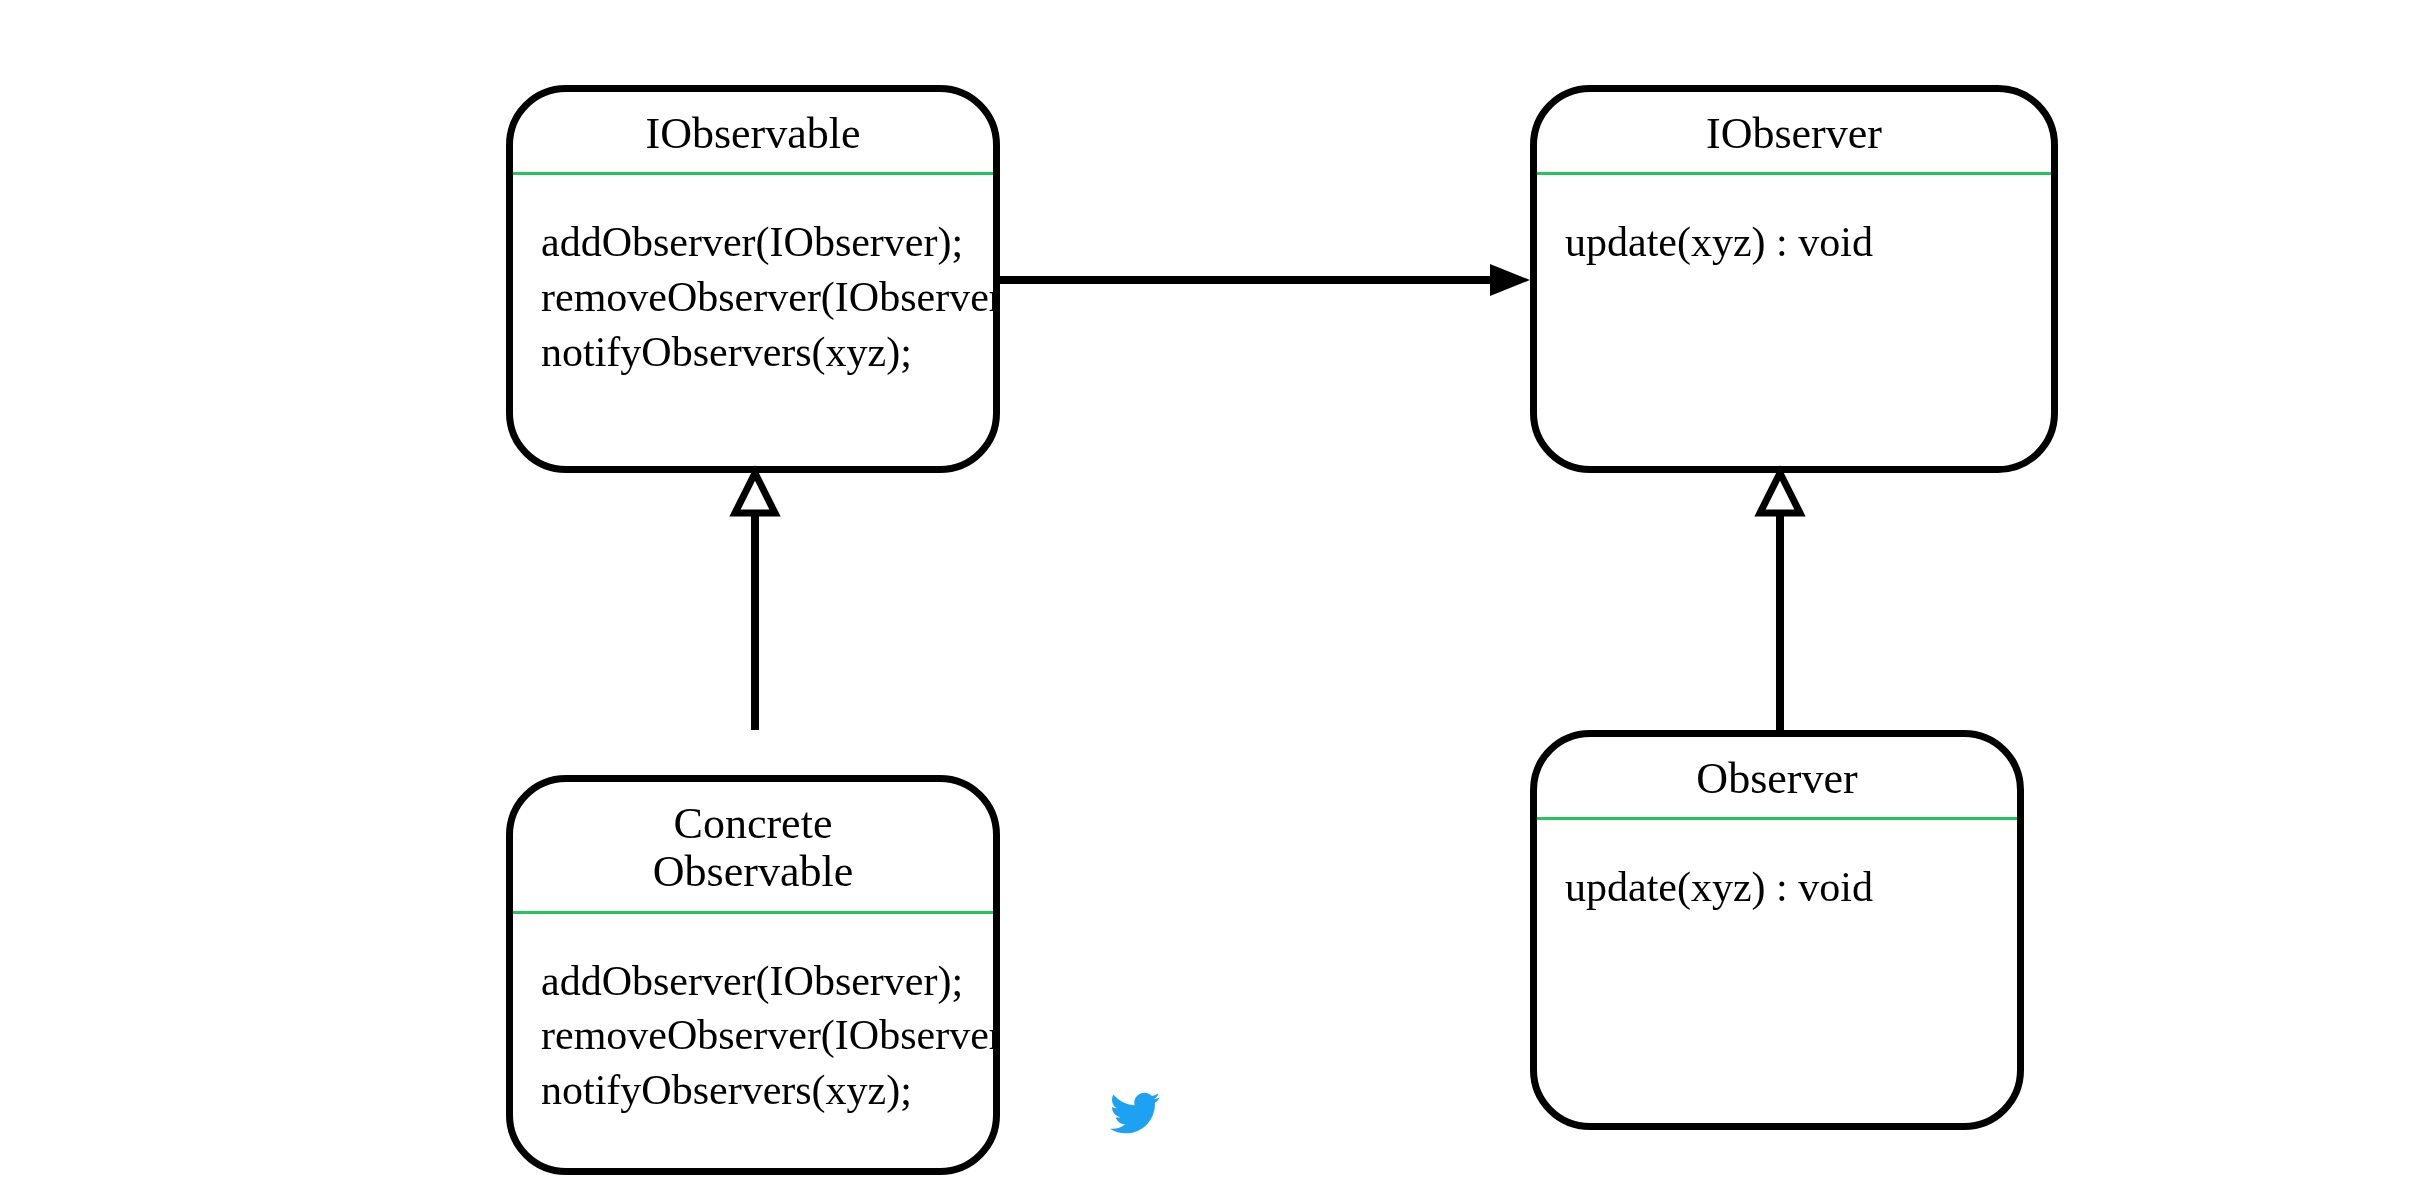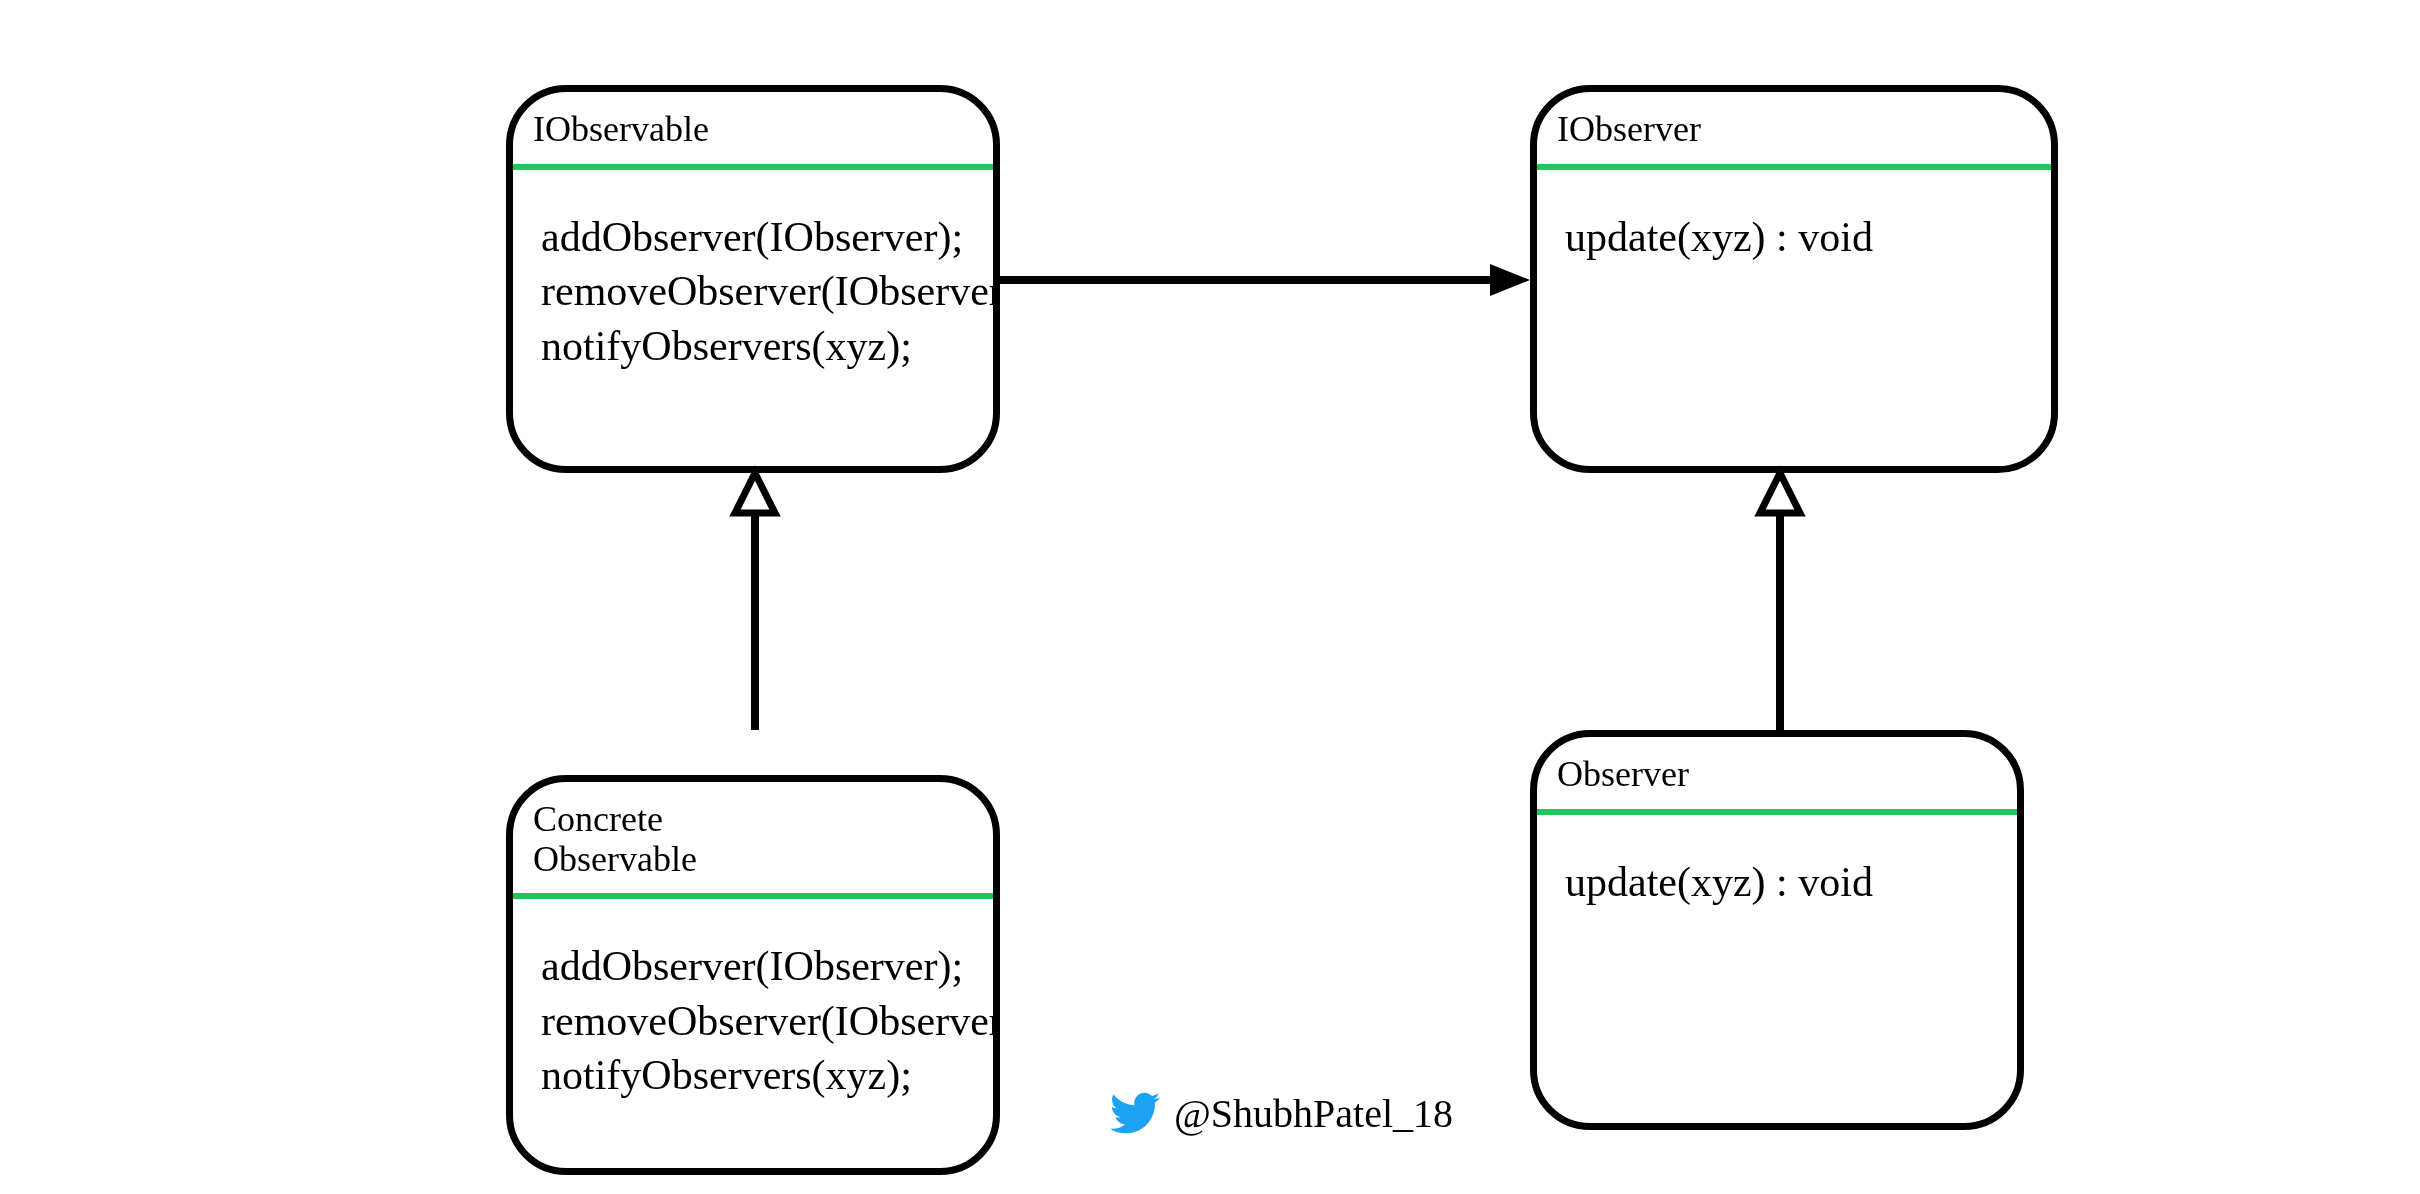--- a/index.html
+++ b/index.html
@@ -18,23 +18,24 @@
   }
   .class-box {
     position: absolute;
     border: 7px solid #000;
     border-radius: 60px;
     background: #fff;
     box-sizing: border-box;
     overflow: hidden;
   }
   .class-title {
-    font-size: 36px;
+    text-align: center;
+    font-size: 44px;
     padding: 18px 20px 14px 20px;
-    border-bottom: 6px solid #22c55e;
+    border-bottom: 3px solid #22c55e;
     line-height: 1.1;
     white-space: pre-line;
   }
   .class-body {
     padding: 40px 28px 20px 28px;
     font-size: 42px;
     line-height: 1.3;
     white-space: pre-line;
   }
   .attribution {
@@ -99,16 +100,15 @@
     <line x1="25" y1="257" x2="25" y2="40" stroke="#000" stroke-width="8"></line>
     <polygon points="25,0 45,40 5,40" fill="#fff" stroke="#000" stroke-width="7"></polygon>
   </svg>
 
   <div class="attribution" style="left:1110px; top:1088px;">
     <span class="twitter-icon">
       <svg viewBox="0 0 24 24" fill="currentColor" width="50" height="50">
         <path d="M23.954 4.569c-.885.392-1.83.656-2.825.775 1.014-.611 1.794-1.574 2.163-2.723-.951.555-2.005.959-3.127 1.184-.896-.959-2.173-1.559-3.591-1.559-2.717 0-4.92 2.203-4.92 4.917 0 .39.045.765.126 1.124-4.087-.205-7.713-2.164-10.141-5.144-.424.722-.666 1.561-.666 2.475 0 1.71.87 3.213 2.188 4.096-.807-.026-1.566-.248-2.228-.616v.061c0 2.385 1.693 4.374 3.946 4.827-.413.111-.849.171-1.296.171-.314 0-.615-.03-.916-.086.631 1.953 2.445 3.377 4.604 3.417-1.68 1.319-3.809 2.105-6.102 2.105-.396 0-.79-.023-1.17-.067 2.179 1.397 4.768 2.212 7.557 2.212 9.054 0 14-7.496 14-13.986 0-.209 0-.42-.015-.63.961-.689 1.8-1.56 2.46-2.548z"></path>
       </svg>
     </span>
-    <span>@ShubhPatel_18</span>
   </div>
 
 </div>
 
 </body></html>

